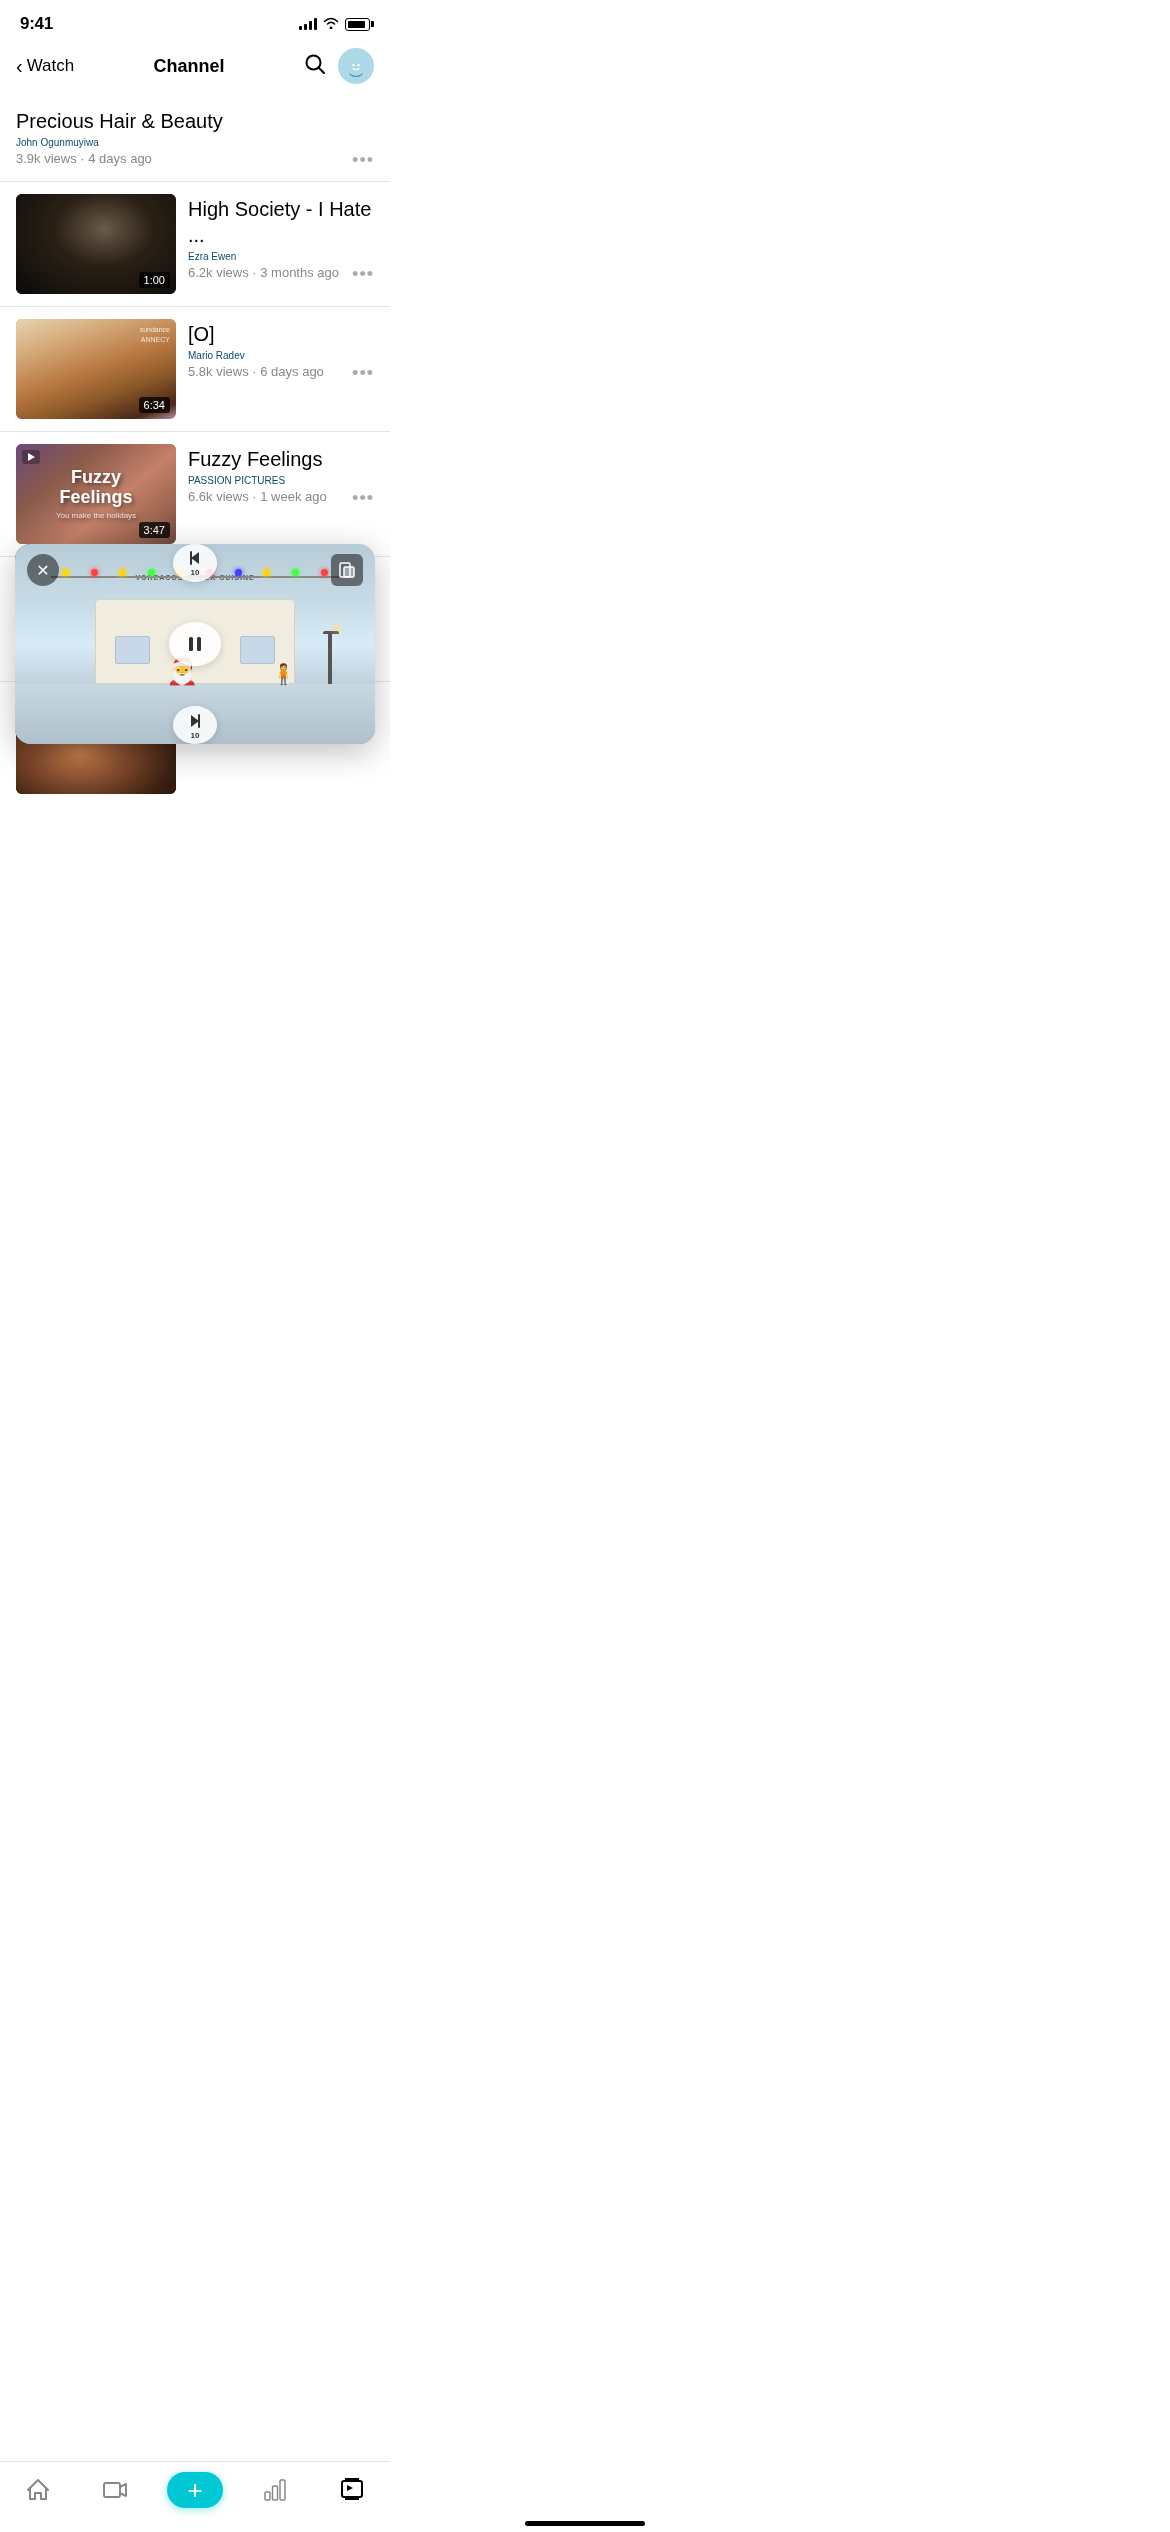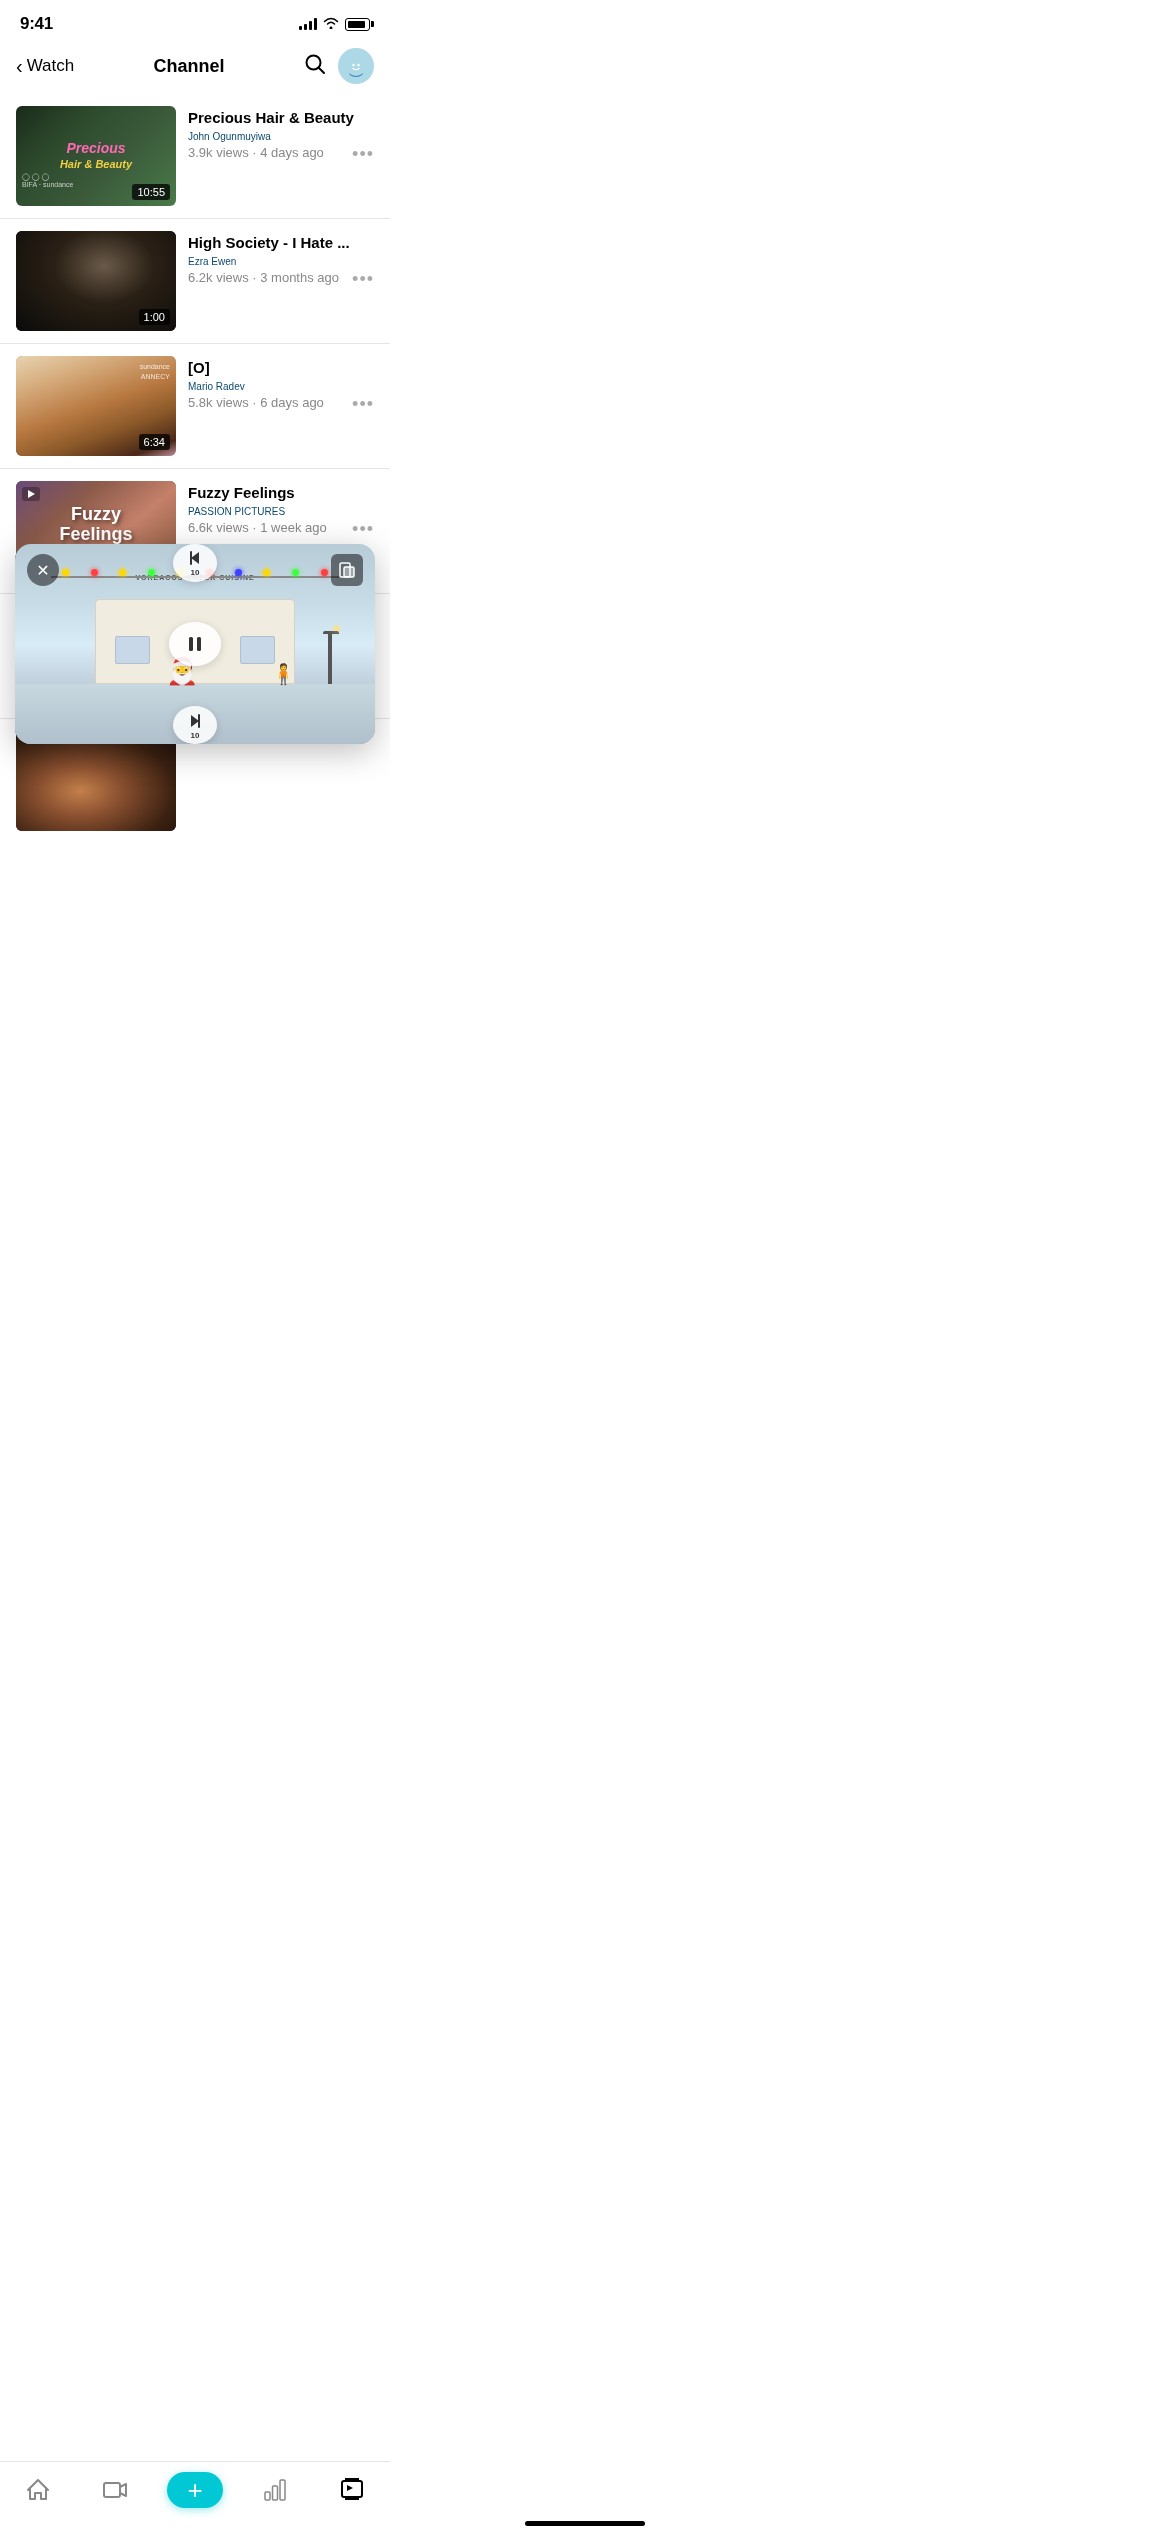--- a/index.html
+++ b/index.html
@@ -259,22 +259,22 @@
       font-size: 11px;
       font-weight: 500;
       padding: 2px 5px;
       border-radius: 3px;
     }
     .video-info {
       flex: 1;
       padding-top: 2px;
     }
     .video-title {
-      font-size: 15px;
-      font-weight: 700;
+      font-size: 20px;
+      font-weight: 400;
       color: #000;
       line-height: 1.3;
       margin-bottom: 3px;
     }
     .video-channel {
       font-size: 10px;
       color: #0c4a6e;
       margin-bottom: 3px;
     }
     .video-meta {
@@ -501,29 +501,20 @@
         <circle cx="13.5" cy="10" r="1.2" fill="#fff"></circle>
         <path d="M8 13.5 Q11 16 14 13.5" stroke="#fff" stroke-width="1.2" fill="none" stroke-linecap="round"></path>
       </svg>
     </div>
   </div>
 </div>
 
 <div class="video-list">
 
   <div class="video-item">
-    <div class="thumbnail-wrapper">
-      <div class="thumbnail thumb-precious">
-        <div class="thumb-text">
-          Precious<br><span style="color:#f0d040;font-style:italic;font-size:11px;">Hair &amp; Beauty</span>
-        </div>
-        <div class="thumb-awards">◯ ◯ ◯<br>BIFA · sundance</div>
-      </div>
-      <span class="duration-badge">10:55</span>
-    </div>
     <div class="video-info">
       <div class="video-title">Precious Hair &amp; Beauty</div>
       <div class="video-channel">John Ogunmuyiwa</div>
       <div class="video-meta">
         <span class="video-stats">3.9k views · 4 days ago</span>
         <span class="more-dots">•••</span>
       </div>
     </div>
   </div>
 

